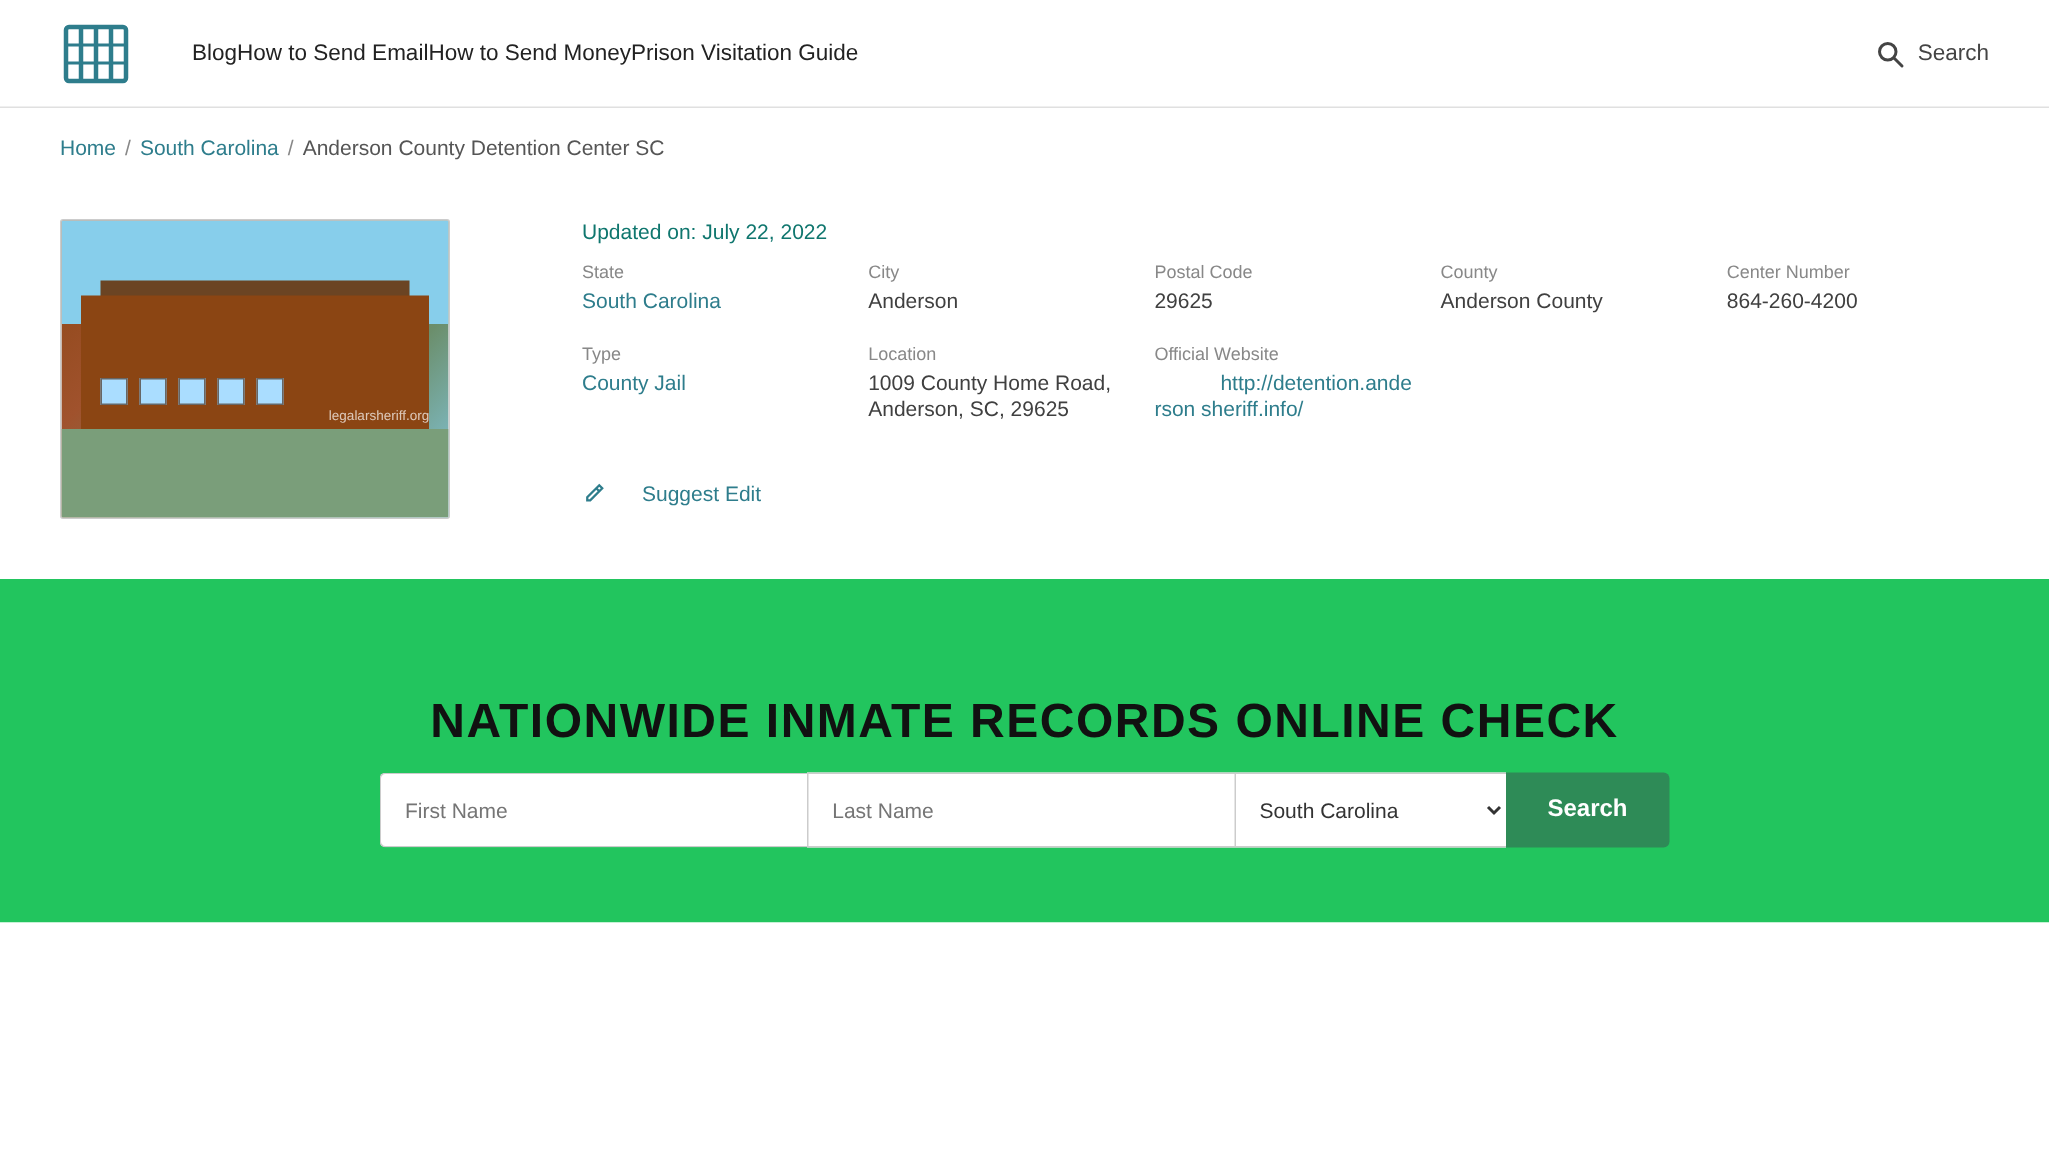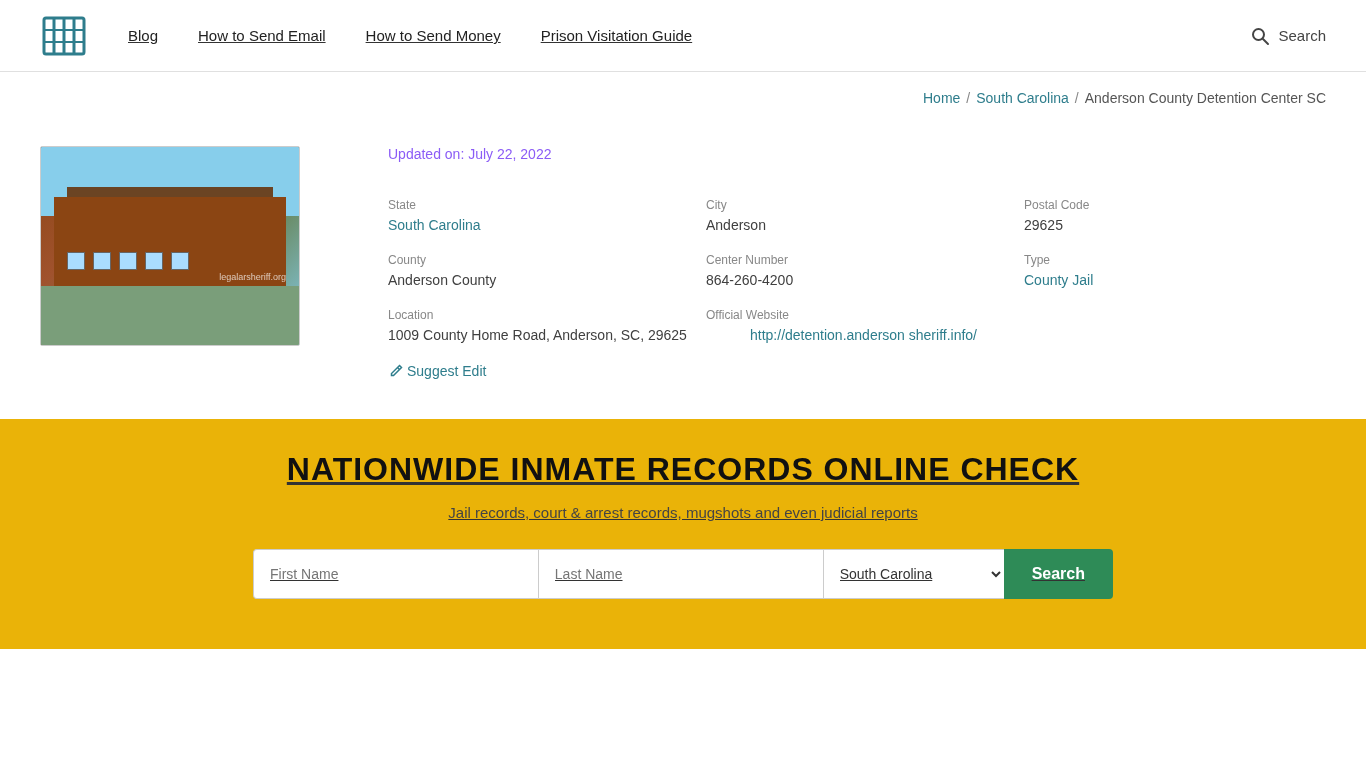--- a/index.html
+++ b/index.html
@@ -20,22 +20,20 @@
       color: #2e7d8c;
     }
     .logo svg {
       width: 48px;
       height: 48px;
     }
     nav {
       display: flex;
       align-items: flex-end;
       flex: 1;
-      gap: 40px;
-      text-decoration: underline;
     }
     nav a {
       text-decoration: none;
       color: #222;
       font-size: 15px;
       white-space: nowrap;
     }
     .search-area {
       display: flex;
       align-items: center;
@@ -46,21 +44,20 @@
     .search-area span { font-size: 15px; color: #444; }
 
     
     .breadcrumb {
       padding: 18px 40px 10px 40px;
       font-size: 14px;
       color: #555;
       display: flex;
       align-items: center;
       gap: 6px;
-      justify-content: flex-end;
     }
     .breadcrumb a { color: #2e7d8c; text-decoration: none; }
     .breadcrumb .sep { color: #888; }
 
     
     .main-content {
       display: flex;
       padding: 30px 40px 40px 40px;
       gap: 40px;
       max-width: 1366px;
@@ -130,59 +127,58 @@
     .facility-info { flex: 1; }
     .facility-info h1 {
       font-size: 26px;
       font-weight: bold;
       color: #111;
       line-height: 1.3;
       margin-bottom: 14px;
     }
     .updated-on {
       font-size: 14px;
-      color: #8b5cf6;
-      margin-bottom: 36px;
+      color: #0f766e;
+      margin-bottom: 12px;
     }
     .info-grid {
       display: grid;
-      grid-template-columns: 1fr 1fr 1fr;
+      grid-template-columns: 1fr 1fr 1fr 1fr 1fr;
       gap: 20px 16px;
-      margin-bottom: 20px;
+      margin-bottom: 40px;
     }
     .info-cell label {
       display: block;
       font-size: 12px;
       color: #888;
       margin-bottom: 4px;
     }
     .info-cell .value {
       font-size: 14px;
       color: #404040;
     }
     .info-cell .value.link {
       color: #2e7d8c;
       text-decoration: none;
     }
     .suggest-edit {
       display: flex;
       align-items: center;
-      gap: 3px;
+      gap: 24px;
       color: #2e7d8c;
       text-decoration: none;
       font-size: 14px;
       margin-top: 10px;
     }
 
     
     .banner-section {
-      background: #eab308;
-      padding: 32px 40px 50px 40px;
+      background: #22c55e;
+      padding: 76px 40px 50px 40px;
       text-align: center;
-      text-decoration: underline;
     }
     .banner-section h2 {
       font-size: 32px;
       font-weight: 900;
       color: #111;
       letter-spacing: 1px;
       margin-bottom: 16px;
     }
     .banner-section p {
       font-size: 15px;
@@ -347,20 +343,19 @@
         <path d="M11.5 2.5L13.5 4.5L5.5 12.5H3.5V10.5L11.5 2.5Z" stroke="#2e7d8c" stroke-width="1.5" fill="none"></path>
         <line x1="9.5" y1="4.5" x2="11.5" y2="6.5" stroke="#2e7d8c" stroke-width="1.5"></line>
       </svg>
       <span>Suggest Edit</span>
     </a>
   </div>
 </div>
 
 <div class="banner-section">
   <h2>NATIONWIDE INMATE RECORDS ONLINE CHECK</h2>
-  <p>Jail records, court &amp; arrest records, mugshots and even judicial reports</p>
   <div class="search-form">
     <input type="text" placeholder="First Name" style="">
     <input type="text" placeholder="Last Name" style="">
     <select id="state-select"><option value="Alabama">Alabama</option><option value="Alaska">Alaska</option><option value="Arizona">Arizona</option><option value="Arkansas">Arkansas</option><option value="California">California</option><option value="Colorado">Colorado</option><option value="Connecticut">Connecticut</option><option value="Delaware">Delaware</option><option value="Florida">Florida</option><option value="Georgia">Georgia</option><option value="Hawaii">Hawaii</option><option value="Idaho">Idaho</option><option value="Illinois">Illinois</option><option value="Indiana">Indiana</option><option value="Iowa">Iowa</option><option value="Kansas">Kansas</option><option value="Kentucky">Kentucky</option><option value="Louisiana">Louisiana</option><option value="Maine">Maine</option><option value="Maryland">Maryland</option><option value="Massachusetts">Massachusetts</option><option value="Michigan">Michigan</option><option value="Minnesota">Minnesota</option><option value="Mississippi">Mississippi</option><option value="Missouri">Missouri</option><option value="Montana">Montana</option><option value="Nebraska">Nebraska</option><option value="Nevada">Nevada</option><option value="New Hampshire">New Hampshire</option><option value="New Jersey">New Jersey</option><option value="New Mexico">New Mexico</option><option value="New York">New York</option><option value="North Carolina">North Carolina</option><option value="North Dakota">North Dakota</option><option value="Ohio">Ohio</option><option value="Oklahoma">Oklahoma</option><option value="Oregon">Oregon</option><option value="Pennsylvania">Pennsylvania</option><option value="Rhode Island">Rhode Island</option><option value="South Carolina" selected="">South Carolina</option><option value="South Dakota">South Dakota</option><option value="Tennessee">Tennessee</option><option value="Texas">Texas</option><option value="Utah">Utah</option><option value="Vermont">Vermont</option><option value="Virginia">Virginia</option><option value="Washington">Washington</option><option value="West Virginia">West Virginia</option><option value="Wisconsin">Wisconsin</option><option value="Wyoming">Wyoming</option></select>
     <button>Search</button>
   </div>
 </div>
 
 </body></html>

